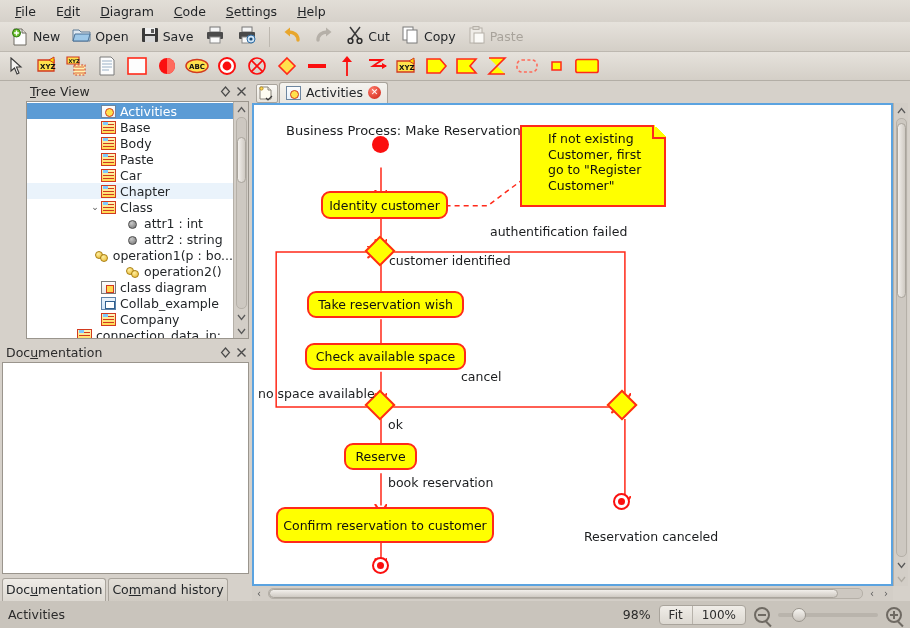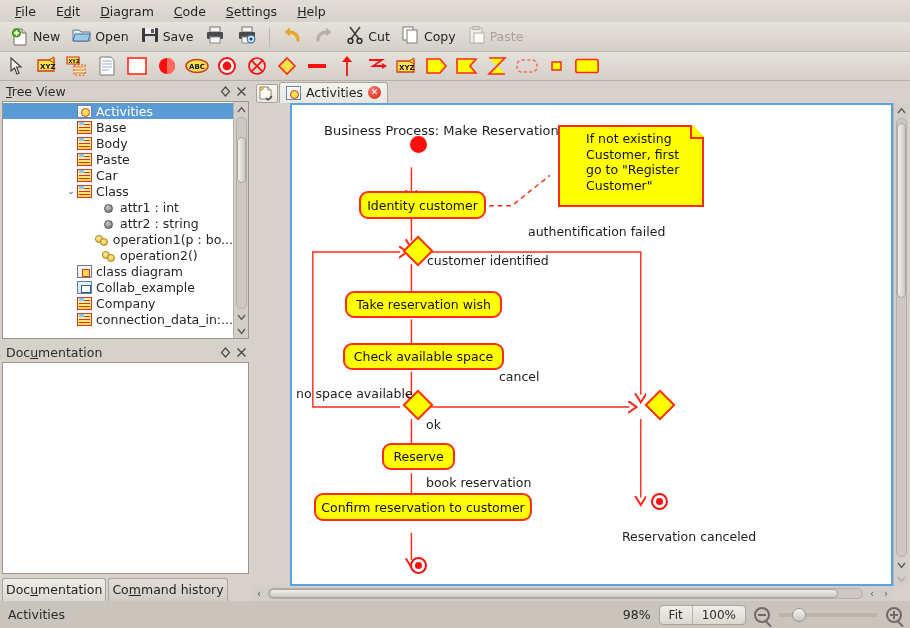--- a/index.html
+++ b/index.html
@@ -111,21 +111,21 @@
     background:linear-gradient(#e0dcd5,#cfcac2);
   }
   .dtab.active { background:linear-gradient(#f5f3ef,#e9e6e0); }
   .tabicon{ width:15px;height:14px;position:relative; background:linear-gradient(#fdfdfd,#e6f1fb); border:1px solid #6d86a0;}
   .tabicon:after{content:'';position:absolute;left:3px;top:3px;width:7px;height:7px;border:1px solid #d23a1f;background:#ffe24d;border-radius:50%;}
   .closex{ width:13px;height:13px;border-radius:50%;background:radial-gradient(circle at 35% 30%,#ff7b6b,#cc1f10);color:#fff;font-size:9px;line-height:13px;text-align:center;font-weight:bold;}
   .newtabbtn{ width:22px;height:19px;position:relative;background:linear-gradient(#fbfaf7,#e7e3db);border:1px solid #a9a49c;border-radius:2px;}
   #canvaswrap { flex:1; display:flex; min-height:0; }
   #canvasarea { flex:1; display:flex; flex-direction:column; min-width:0;}
   #canvas {
-    flex:1; background:#fff; border:2px solid #5ba3e0; position:relative; overflow:hidden;margin-left:38px;
+    flex:1; background:#fff; border:2px solid #5ba3e0; position:relative; overflow:hidden;
   }
   .dlabel { position:absolute; font-size:12.5px; color:#1b1d1f; white-space:nowrap; }
   .act-node {
     position:absolute; background:#ffff00; border:2px solid #ff2a1a; border-radius:9px;
     display:flex; align-items:center; justify-content:center;
     font-size:12.5px; color:#111; white-space:nowrap; padding:0 8px;
   }
   .start-node { position:absolute; width:17px;height:17px;border-radius:50%;background:#fb0f0f; }
   .end-node { position:absolute; width:17px;height:17px;border-radius:50%;border:2px solid #fb0f0f;background:#fff;}
   .end-node:after{content:'';position:absolute;left:3px;top:3px;right:3px;bottom:3px;border-radius:50%;background:#fb0f0f;}
@@ -378,21 +378,21 @@
     <svg width="28" height="20" viewBox="0 0 28 20">
         <rect x="2" y="3" width="24" height="14" rx="2" fill="#ffff00" stroke="#ff2a1a" stroke-width="1.7"></rect>
       </svg>
   </div>
 </div>
 
 <div id="main">
 
   <div id="leftcol">
 
-    <div style="display:flex;flex-direction:column;flex:1;min-height:0;">
+    <div style="display:flex;flex-direction:column;flex:1;min-height:0;margin-left:24px;">
       <div class="dock-title">
         <span><u>T</u>ree View</span>
         <span class="spacer"></span>
         <span class="dock-btn">
           <svg width="11" height="11" viewBox="0 0 11 11">
               <path d="M5.5 1l4 4.5-4 4.5-4-4.5z" fill="none" stroke="#4a4a4a" stroke-width="1.2"></path>
             </svg>
         </span>
         <span class="dock-btn">
           <svg width="11" height="11" viewBox="0 0 11 11">
@@ -425,20 +425,26 @@
               <span class="tw"></span>
               <span class="ticon pkg"></span>
               <span>Paste</span>
             </div>
             <div class="tree-row">
               <span class="indent" style="width: 62px;"></span>
               <span class="tw"></span>
               <span class="ticon pkg"></span>
               <span>Car</span>
             </div>
+            <div class="tree-row alt">
+              <span class="indent" style="width: 62px;"></span>
+              <span class="tw"></span>
+              <span class="ticon pkg"></span>
+              <span>Chapter</span>
+            </div>
             <div class="tree-row">
               <span class="indent" style="width: 62px;"></span>
               <span class="tw">⌄</span>
               <span class="ticon pkg"></span>
               <span>Class</span>
             </div>
             <div class="tree-row">
               <span class="indent" style="width: 86px;"></span>
               <span class="tw"></span>
               <span class="ticon attr"></span>
@@ -605,21 +611,21 @@
           </div>
           <div class="act-node" style="left:53px;top:186px;width:157px;height:27px;">
             <span>Take reservation wish</span>
           </div>
           <div class="act-node" style="left:51px;top:238px;width:161px;height:27px;">
             <span>Check available space</span>
           </div>
           <div class="act-node" style="left:90px;top:338px;width:73px;height:27px;">
             <span>Reserve</span>
           </div>
-          <div class="act-node" style="left:22px;top:388px;width:218px;height:28px;">
+          <div class="act-node" style="left:22px;top:402px;width:218px;height:36px;">
             <span>Confirm reservation to customer</span>
           </div>
 
           <div class="diamond" style="left:115px;top:135px;"></div>
           <div class="diamond" style="left:115px;top:289px;"></div>
           <div class="diamond" style="left:357px;top:289px;"></div>
 
           <div class="end-node" style="left:359px;top:388px;"></div>
           <div class="end-node" style="left:118px;top:452px;"></div>
 

